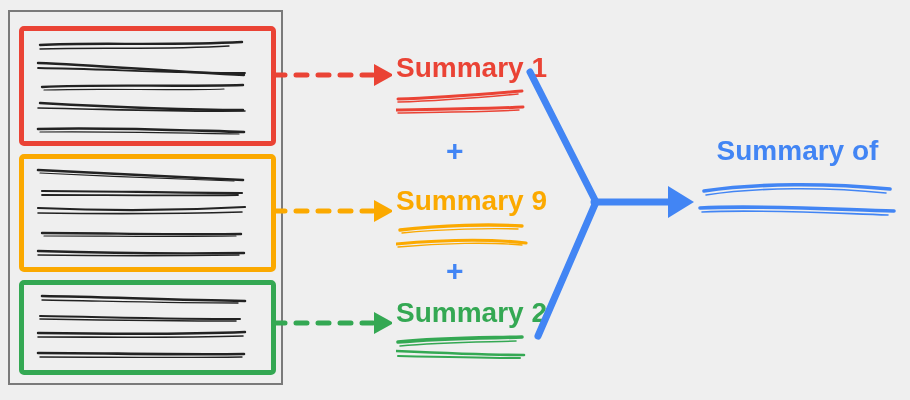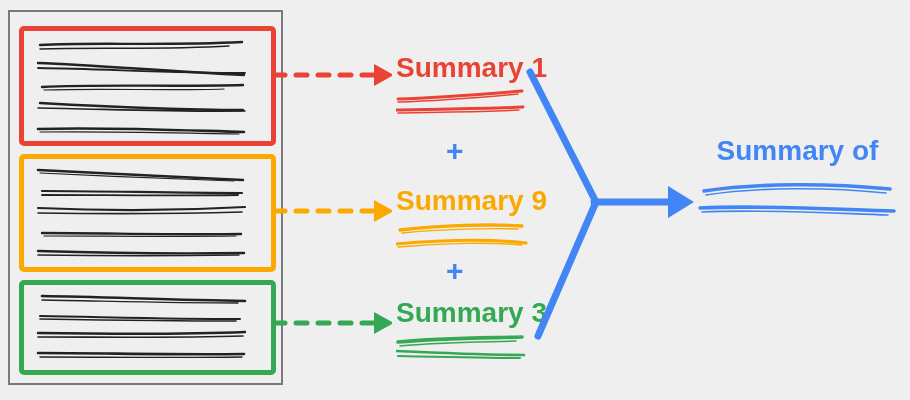--- a/index.html
+++ b/index.html
@@ -186,21 +186,21 @@
       <g stroke="#FBA900" fill="none" stroke-linecap="round">
         <path d="M4,14 C45,9 95,8 126,10" stroke-width="3.4"></path>
         <path d="M6,17 C45,13 95,12 122,13" stroke-width="1.4"></path>
         <path d="M0,28 C45,24 95,23 130,27" stroke-width="3.2"></path>
         <path d="M2,31 C45,27 95,26 126,29" stroke-width="1.4"></path>
       </g>
     </svg>
   </div>
 
   <div class="abs summary-block" id="summary-3">
-    <div class="summary-label">Summary 3</div>
+    <div class="summary-label">Summary 2</div>
     <svg class="summary-lines" viewBox="0 0 140 34">
       <g stroke="#34A853" fill="none" stroke-linecap="round">
         <path d="M2,14 C45,10 95,10 126,9" stroke-width="3.6"></path>
         <path d="M4,18 C45,14 95,14 120,13" stroke-width="1.6"></path>
         <path d="M0,23 C45,25 95,27 128,27" stroke-width="2.6"></path>
         <path d="M2,28 C45,29 95,30 124,30" stroke-width="2.0"></path>
       </g>
     </svg>
   </div>
 

